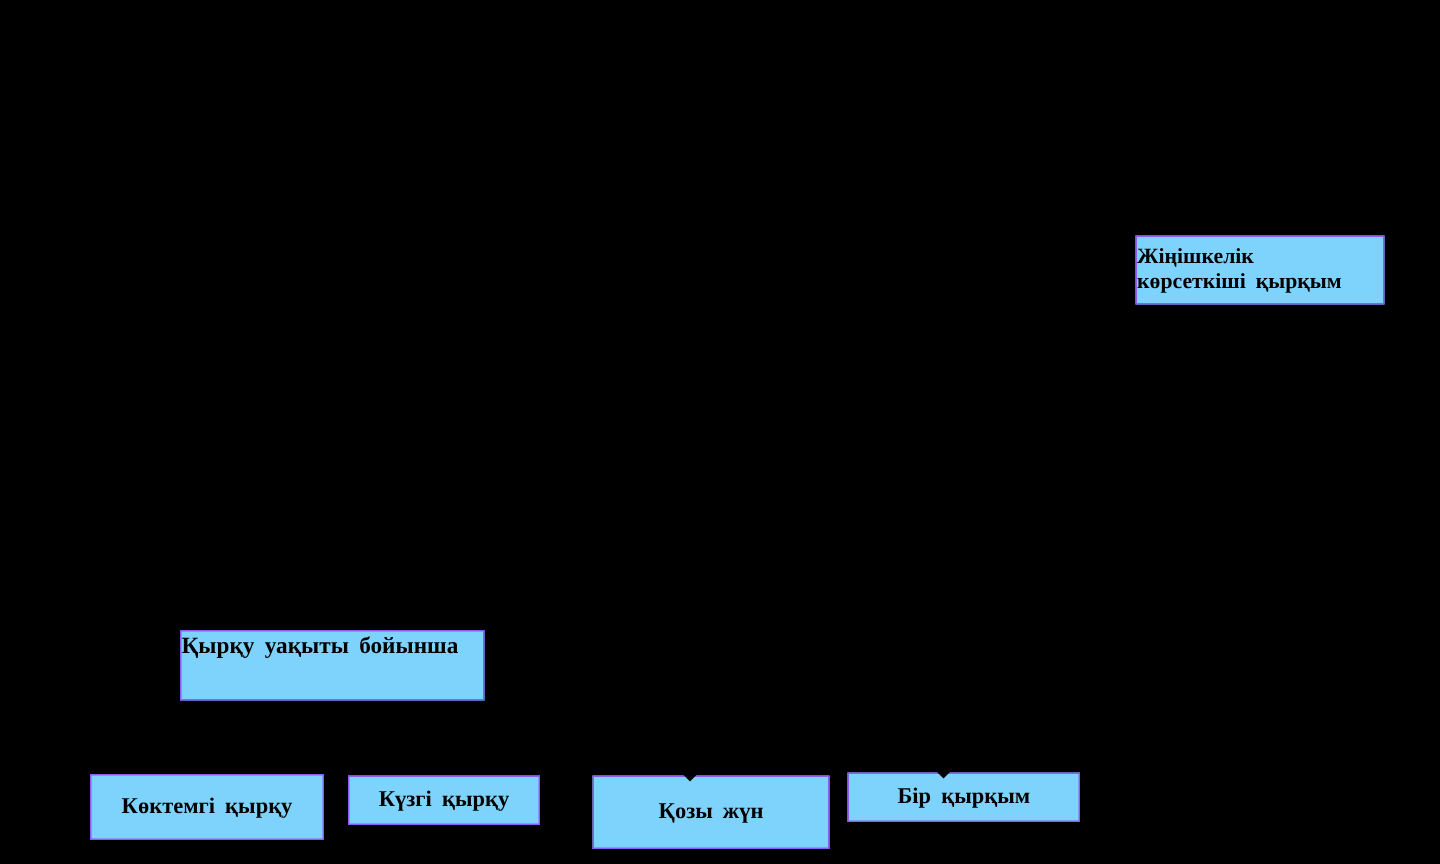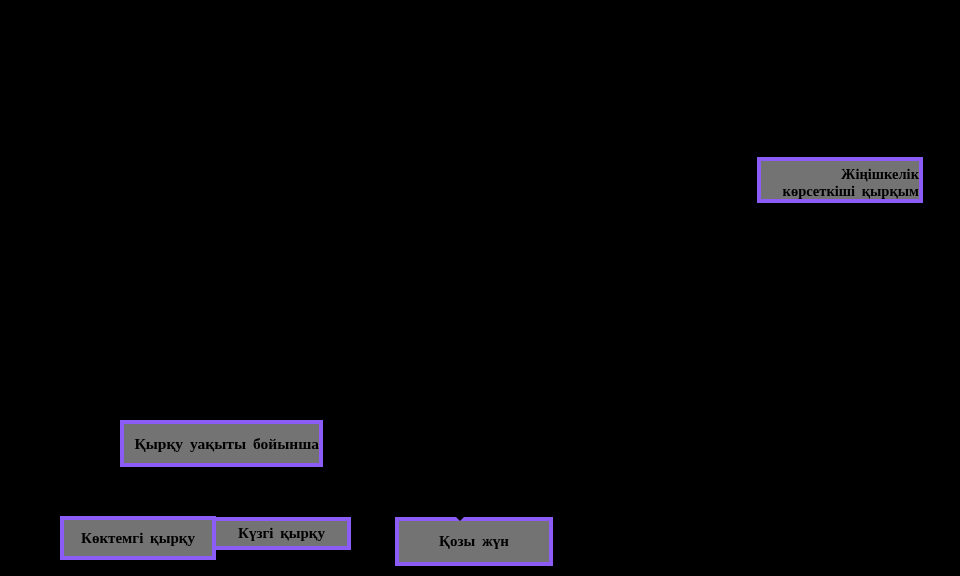--- a/index.html
+++ b/index.html
@@ -10,54 +10,54 @@
   .canvas {
     position: relative;
     width: 960px;
     height: 576px;
     background: #000000;
     overflow: hidden;
     font-family: "Liberation Serif", "DejaVu Serif", serif;
   }
   .node {
     position: absolute;
-    background: #737373;
+    background: #7dd3fc;
     color: #000000;
-    border: 4px solid #8b5cf6;
+    border: 1px solid #8b5cf6;
     box-sizing: border-box;
     font-weight: bold;
-    text-align: right;
+    text-align: left;
     font-size: 15px;
     line-height: 17px;
     word-spacing: 3px;
   }
   .node-fineness {
     left: 757px;
     top: 157px;
     width: 166px;
     height: 46px;
     padding-top: 5px;
     font-size: 14.5px;
   }
   .node-shearing-time {
     left: 120px;
     top: 420px;
     width: 203px;
     height: 47px;
-    padding-top: 11px;
+    padding-top: 1px;
     font-size: 15.5px;
   }
   .node-bottom {
     display: flex;
     align-items: center;
     justify-content: center;
     height: 44px;
   }
   .node-b1 { left: 60px;  top: 516px; width: 156px; }
-  .node-b2 { left: 212px; top: 517px; width: 139px; height: 33px; }
+  .node-b2 { left: 232px; top: 517px; width: 128px; height: 33px; }
   .node-b3 { left: 395px; top: 517px; width: 158px; height: 49px; }
   .node-b4 { left: 565px; top: 515px; width: 155px; height: 33px; }
   .arrow-remnant {
     position: absolute;
     width: 0;
     height: 0;
     border-left: 9px solid transparent;
     border-right: 9px solid transparent;
     border-top: 9px solid #000000;
     z-index: 5;
@@ -84,18 +84,21 @@
   </div>
 
   <div class="node node-bottom node-b2">
     <span>Күзгі қырқу</span>
   </div>
 
   <div class="node node-bottom node-b3">
     <span>Қозы жүн</span>
   </div>
 
+  <div class="node node-bottom node-b4">
+    <span>Бір қырқым</span>
+  </div>
 
   <div class="arrow-remnant remnant-b3"></div>
 
   <div class="arrow-remnant remnant-b4"></div>
 
 </div>
 
 </body></html>

